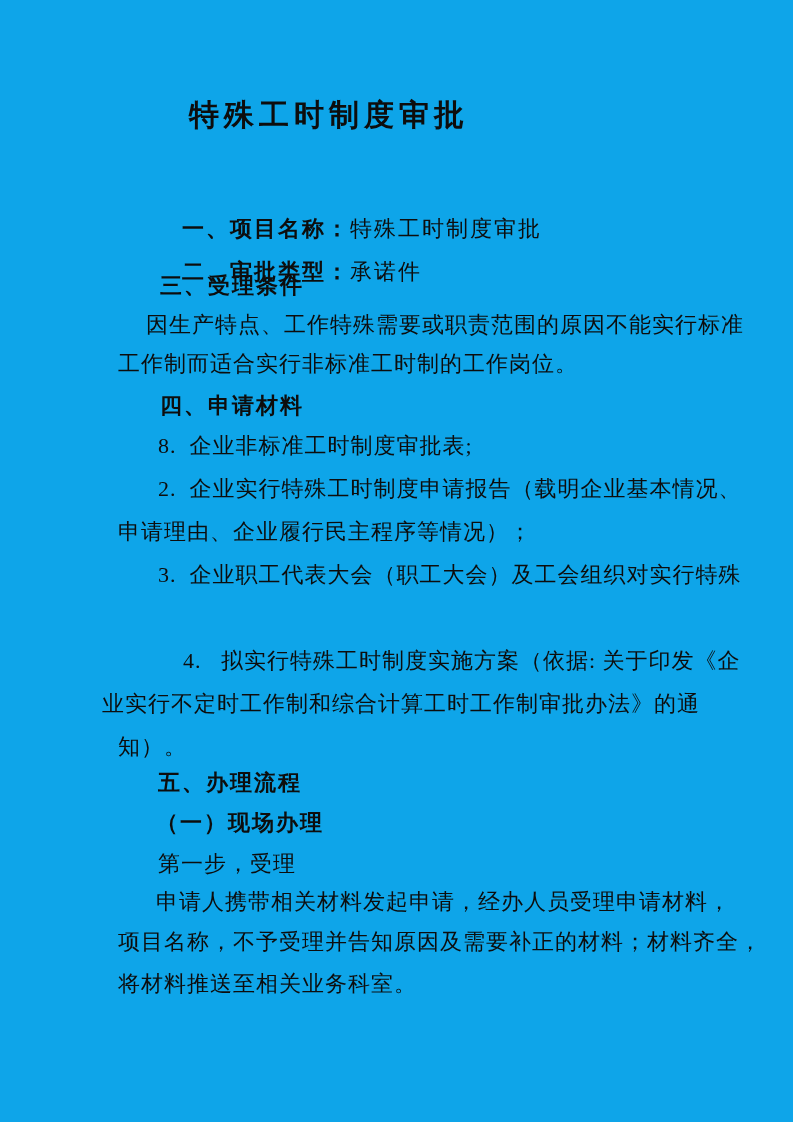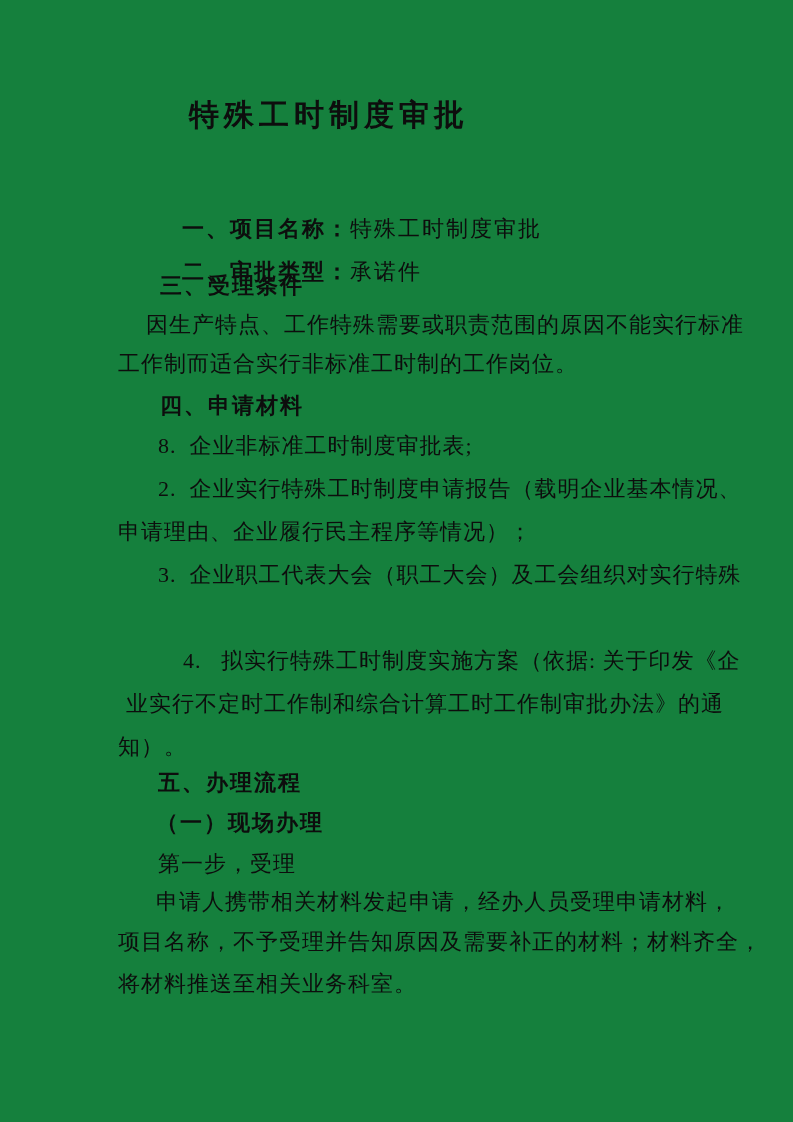--- a/index.html
+++ b/index.html
@@ -4,21 +4,21 @@
 <style>
   html, body {
     margin: 0;
     padding: 0;
     background: #ffffff;
   }
   .page {
     position: relative;
     width: 793px;
     height: 1122px;
-    background: #15803d;
+    background: #0ea5e9;
     overflow: hidden;
     font-family: "Liberation Serif", "DejaVu Serif", serif;
   }
   .line {
     position: absolute;
     white-space: pre;
     color: #0d0d0d;
     font-size: 22px;
     line-height: 28px;
   }
@@ -81,21 +81,21 @@
 
   <div class="line serif" style="left:158px; top:475px;">2.  企业实行特殊工时制度申请报告（载明企业基本情况、</div>
 
   <div class="line serif" style="left:118px; top:518px;">申请理由、企业履行民主程序等情况）；</div>
 
   <div class="line serif" style="left:158px; top:561px;">3.  企业职工代表大会（职工大会）及工会组织对实行特殊</div>
 
 
   <div class="line serif" style="left:183px; top:647px;">4.   拟实行特殊工时制度实施方案（依据: 关于印发《企</div>
 
-  <div class="line serif" style="left:126px; top:690px;">业实行不定时工作制和综合计算工时工作制审批办法》的通</div>
+  <div class="line serif" style="left:102px; top:690px;">业实行不定时工作制和综合计算工时工作制审批办法》的通</div>
 
   <div class="line serif" style="left:118px; top:733px;">知）。</div>
 
   <div class="line sans-bold" style="left:158px; top:769px;">五、办理流程</div>
 
   <div class="line serif-bold" style="left:156px; top:809px;">（一）现场办理</div>
 
   <div class="line serif" style="left:158px; top:850px;">第一步，受理</div>
 
   <div class="line serif" style="left:156px; top:888px;">申请人携带相关材料发起申请，经办人员受理申请材料，</div>

